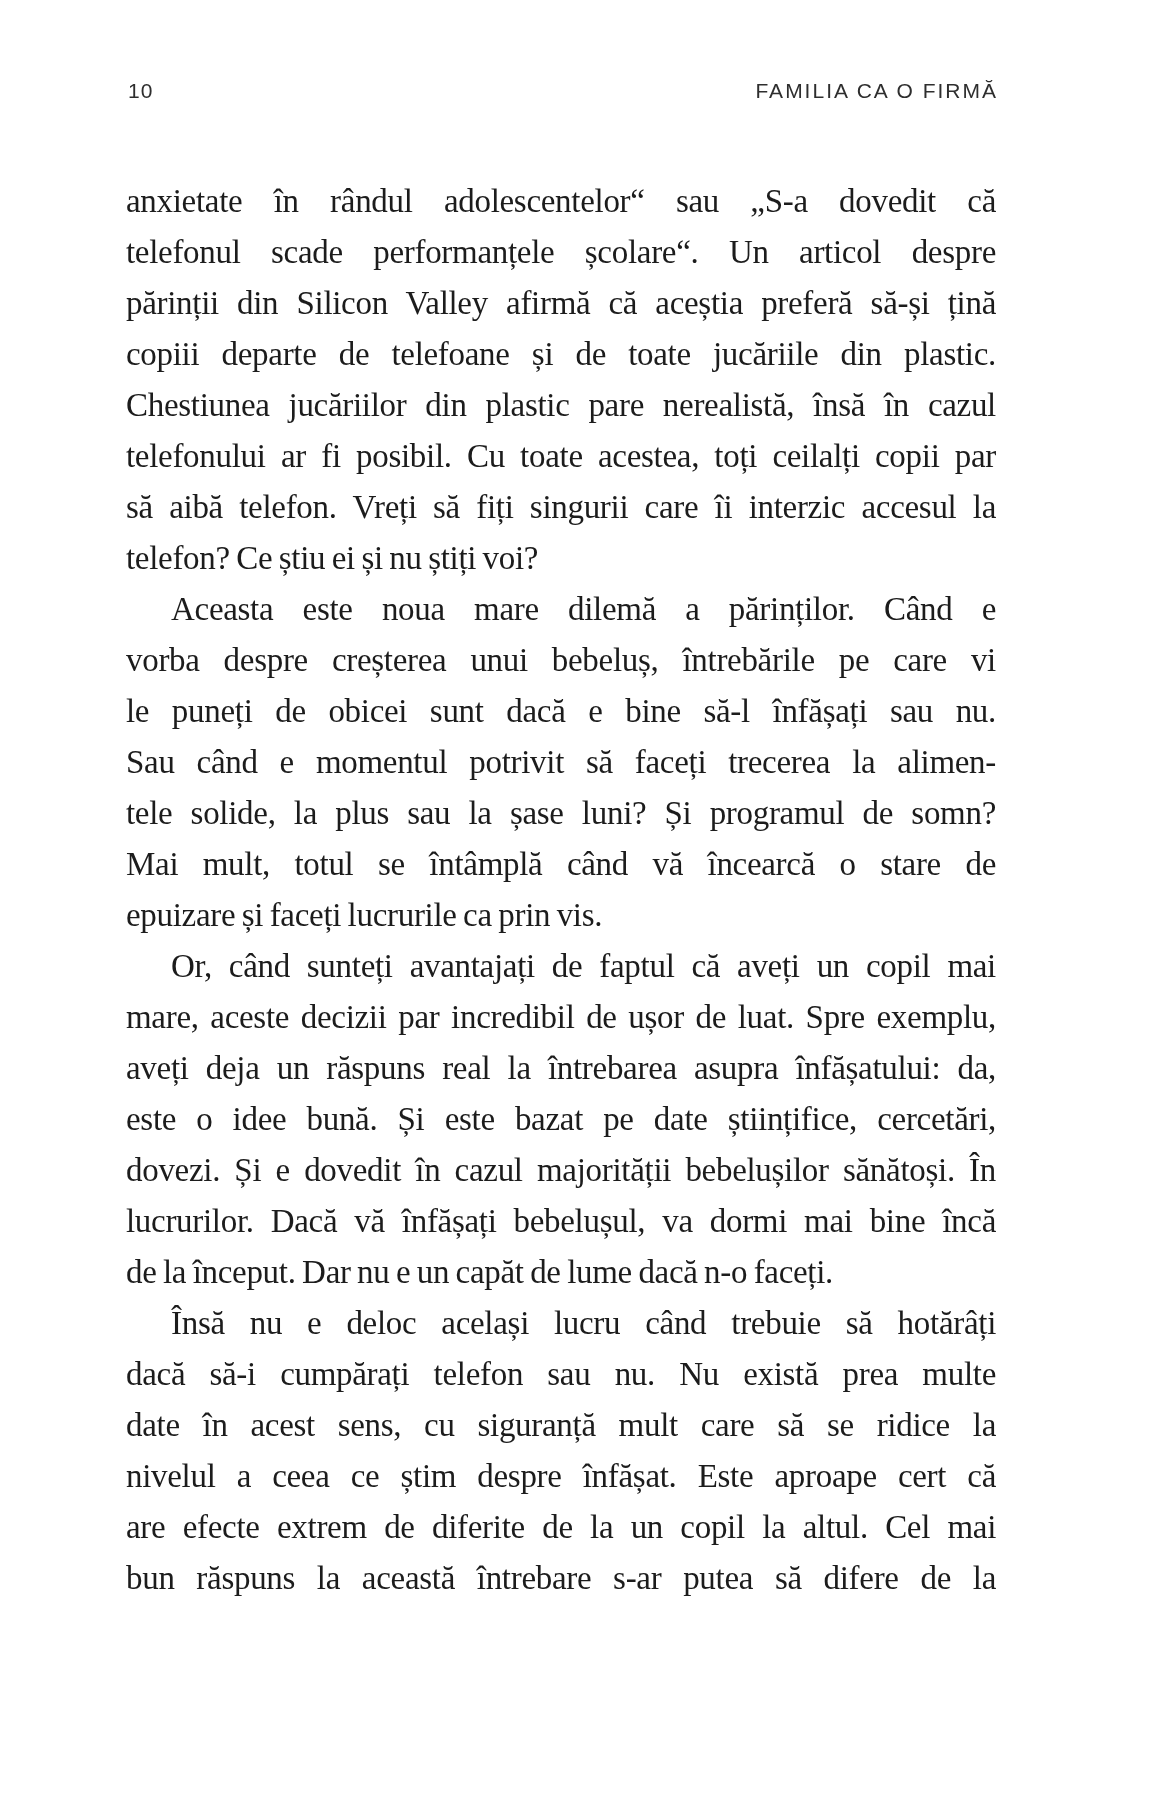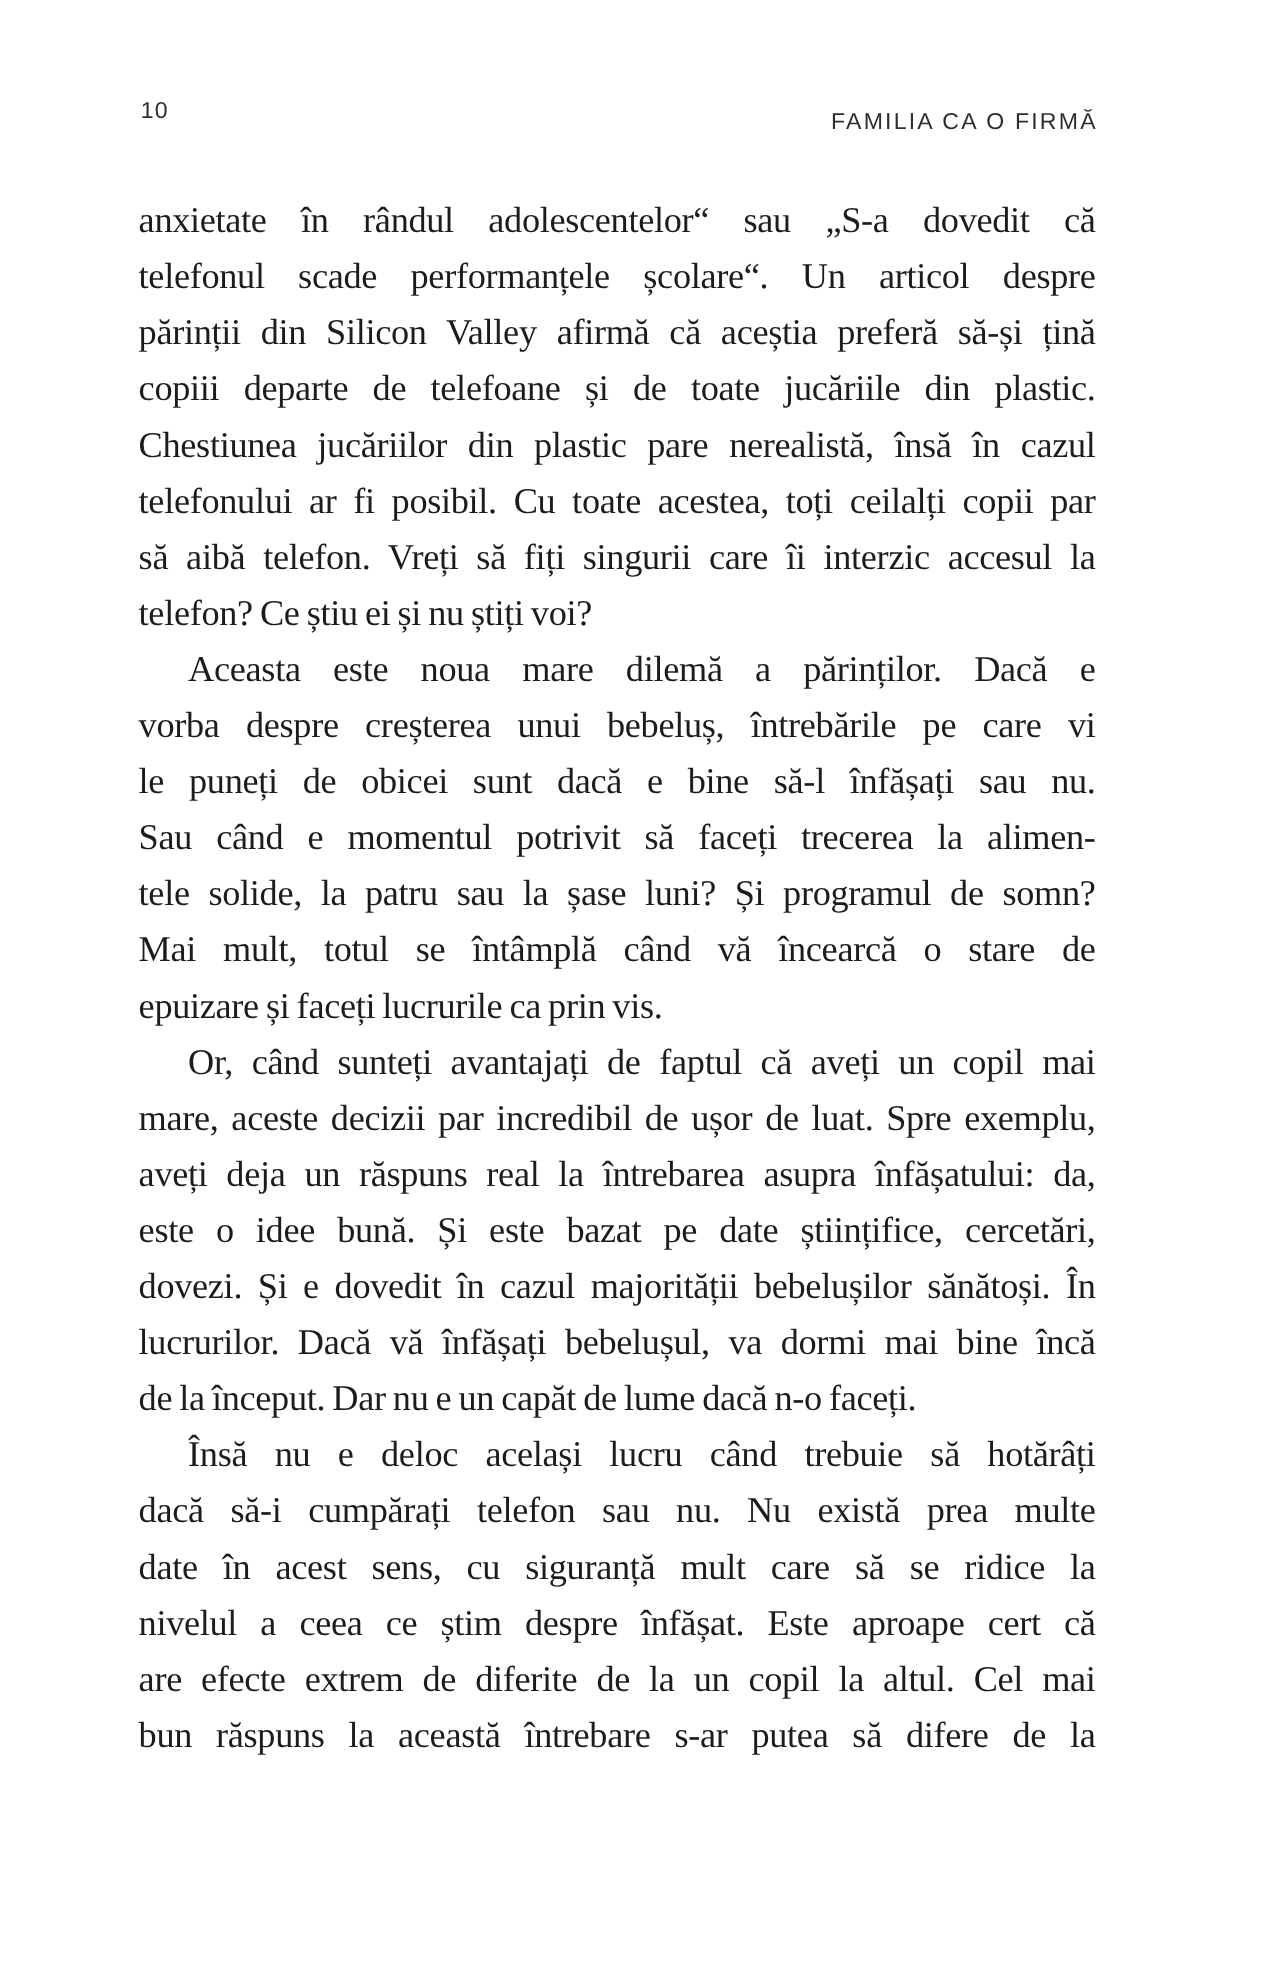--- a/index.html
+++ b/index.html
@@ -27,21 +27,20 @@
     font-size: 21px;
     line-height: 26px;
     color: #2e2e2e;
     letter-spacing: 2px;
   }
   .running-header .page-num {
     letter-spacing: 1px;
   }
   .running-header .title {
     text-transform: uppercase;
-    margin-top: 20px;
   }
   
   .body-text {
     position: absolute;
     left: 126px;
     width: 870px;
     top: 176px;
     font-family: "Liberation Serif", "DejaVu Serif", serif;
     font-size: 33px;
     line-height: 51px;
@@ -74,25 +73,25 @@
 
   <main class="body-text">
       <div class="line">anxietate în rândul adolescentelor“ sau „S-a dovedit că</div>
       <div class="line">telefonul scade performanțele școlare“. Un articol despre</div>
       <div class="line">părinții din Silicon Valley afirmă că aceștia preferă să-și țină</div>
       <div class="line">copiii departe de telefoane și de toate jucăriile din plastic.</div>
       <div class="line">Chestiunea jucăriilor din plastic pare nerealistă, însă în cazul</div>
       <div class="line">telefonului ar fi posibil. Cu toate acestea, toți ceilalți copii par</div>
       <div class="line">să aibă telefon. Vreți să fiți singurii care îi interzic accesul la</div>
       <div class="line flush">telefon? Ce știu ei și nu știți voi?</div>
-      <div class="line indent">Aceasta este noua mare dilemă a părinților. Dacă e</div>
+      <div class="line indent">Aceasta este noua mare dilemă a părinților. Când e</div>
       <div class="line">vorba despre creșterea unui bebeluș, întrebările pe care vi</div>
       <div class="line">le puneți de obicei sunt dacă e bine să-l înfășați sau nu.</div>
       <div class="line">Sau când e momentul potrivit să faceți trecerea la alimen-</div>
-      <div class="line">tele solide, la patru sau la șase luni? Și programul de somn?</div>
+      <div class="line">tele solide, la plus sau la șase luni? Și programul de somn?</div>
       <div class="line">Mai mult, totul se întâmplă când vă încearcă o stare de</div>
       <div class="line flush">epuizare și faceți lucrurile ca prin vis.</div>
       <div class="line indent">Or, când sunteți avantajați de faptul că aveți un copil mai</div>
       <div class="line">mare, aceste decizii par incredibil de ușor de luat. Spre exemplu,</div>
       <div class="line">aveți deja un răspuns real la întrebarea asupra înfășatului: da,</div>
       <div class="line">este o idee bună. Și este bazat pe date științifice, cercetări,</div>
       <div class="line">dovezi. Și e dovedit în cazul majorității bebelușilor sănătoși. În</div>
       <div class="line">lucrurilor. Dacă vă înfășați bebelușul, va dormi mai bine încă</div>
       <div class="line flush">de la început. Dar nu e un capăt de lume dacă n-o faceți.</div>
       <div class="line indent">Însă nu e deloc același lucru când trebuie să hotărâți</div>

